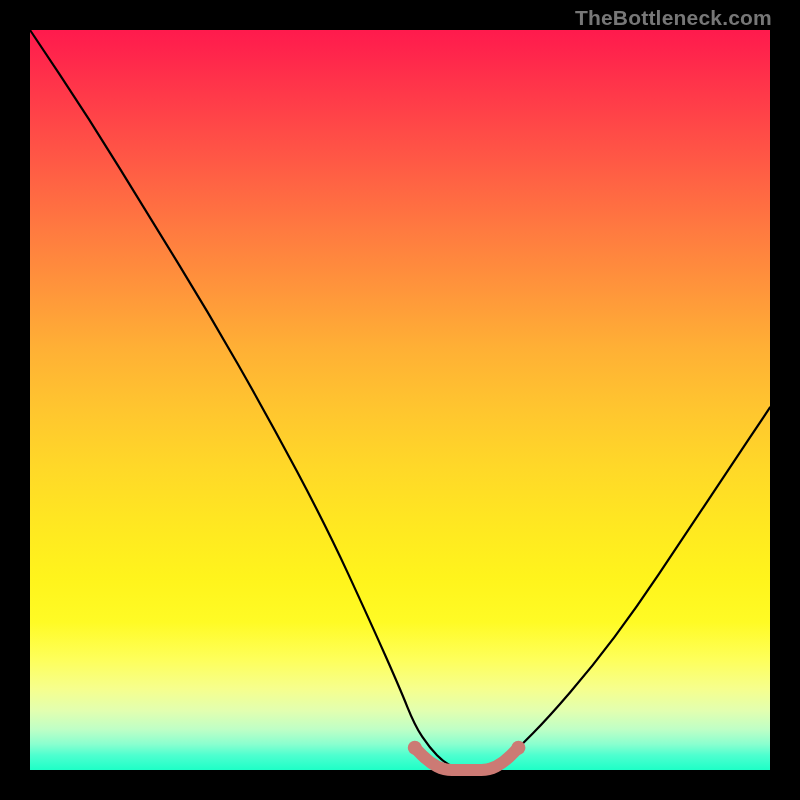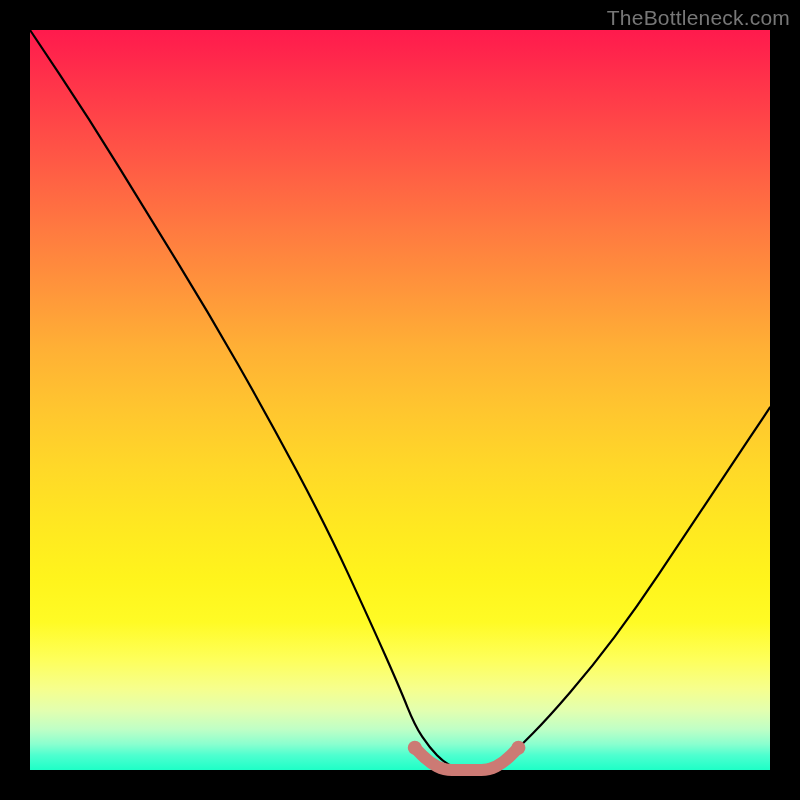--- a/index.html
+++ b/index.html
@@ -41,24 +41,24 @@
       #e2ffb0 92%,
       #bfffc6 94.5%,
       #8affcf 96.5%,
       #4effcf 98%,
       #1effc7 100%
     );
   }
   .watermark {
     position: absolute;
     top: 6px;
-    right: 10px;
+    right: 28px;
     color: #777;
     font-size: 21px;
-    font-weight: 400;
+    font-weight: 700;
     letter-spacing: 0.2px;
     user-select: none;
   }
   svg.overlay {
     position: absolute;
     left: 0;
     top: 0;
     width: 740px;
     height: 740px;
     overflow: visible;

